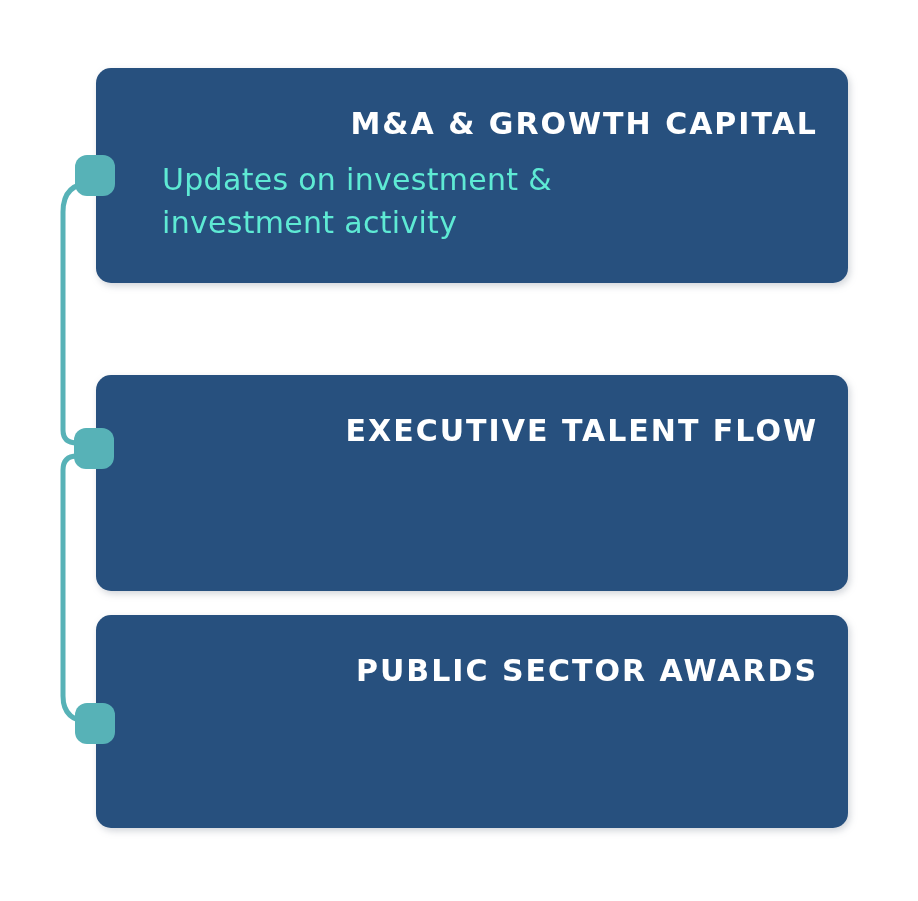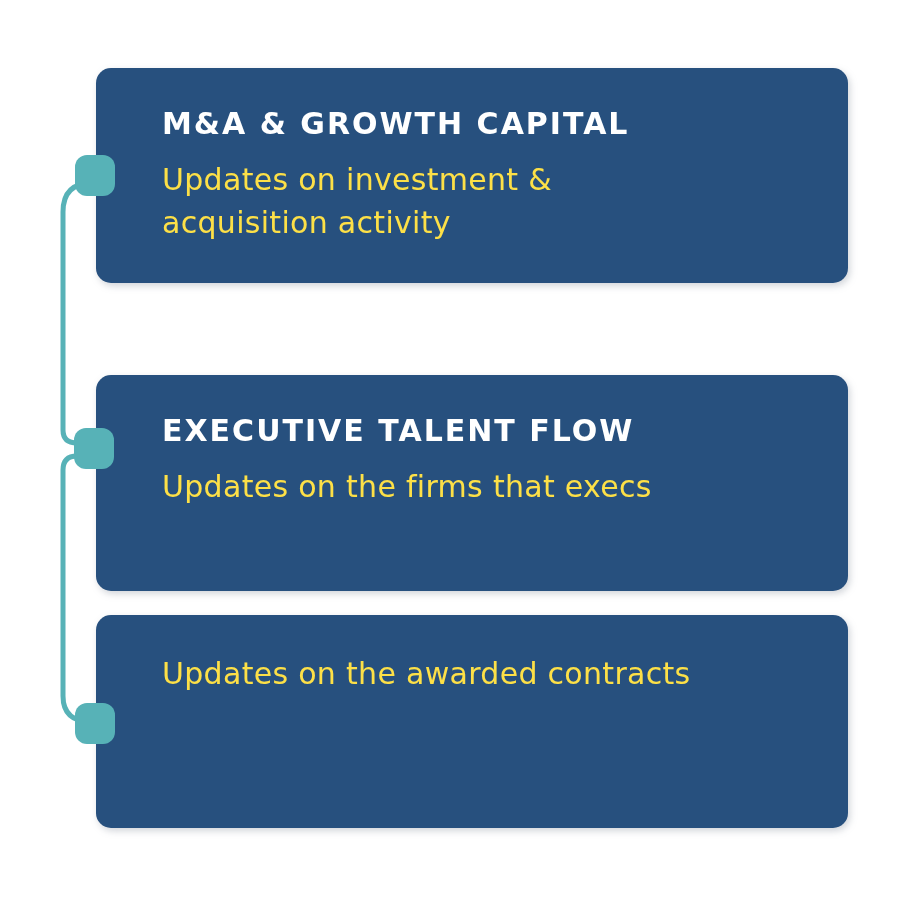--- a/index.html
+++ b/index.html
@@ -42,23 +42,24 @@
   .card-2 { top: 343px; height: 216px; margin-top: 32px; }
   .card-3 { top: 615px; height: 213px; }
   .card-title {
     color: #ffffff;
     font-size: 30px;
     font-weight: 700;
     letter-spacing: 2px;
     line-height: 38px;
     margin: 0 0 15px 0;
     white-space: nowrap;
+    text-align: right;
   }
   .card-subtitle-line {
-    color: #fde047;
+    color: #5eead4;
     font-size: 30px;
     font-weight: 400;
     letter-spacing: 0.3px;
     line-height: 43px;
     white-space: nowrap;
   }
   .node {
     position: absolute;
     width: 40px;
     height: 41px;
@@ -75,29 +76,28 @@
 <div class="canvas">
 
   <svg class="connector-svg" viewBox="0 0 918 901" xmlns="http://www.w3.org/2000/svg">
     <path class="connector-path" d="M 92 183 Q 63 183 63 212 L 63 430 Q 63 443 77 443 L 92 443"></path>
     <path class="connector-path" d="M 92 456 L 77 456 Q 63 456 63 470 L 63 696 Q 63 722 92 722"></path>
   </svg>
 
   <div class="card card-1">
     <div class="card-title">M&amp;A &amp; GROWTH CAPITAL</div>
     <div class="card-subtitle-line">Updates on investment &amp;</div>
-    <div class="card-subtitle-line">acquisition activity</div>
+    <div class="card-subtitle-line">investment activity</div>
   </div>
 
   <div class="card card-2">
     <div class="card-title">EXECUTIVE TALENT FLOW</div>
-    <div class="card-subtitle-line">Updates on the firms that execs</div>
   </div>
 
   <div class="card card-3">
-    <div class="card-subtitle-line">Updates on the awarded contracts</div>
+    <div class="card-title">PUBLIC SECTOR AWARDS</div>
   </div>
 
   <div class="node node-1"></div>
   <div class="node node-2"></div>
   <div class="node node-3"></div>
 
 </div>
 
 </body></html>

